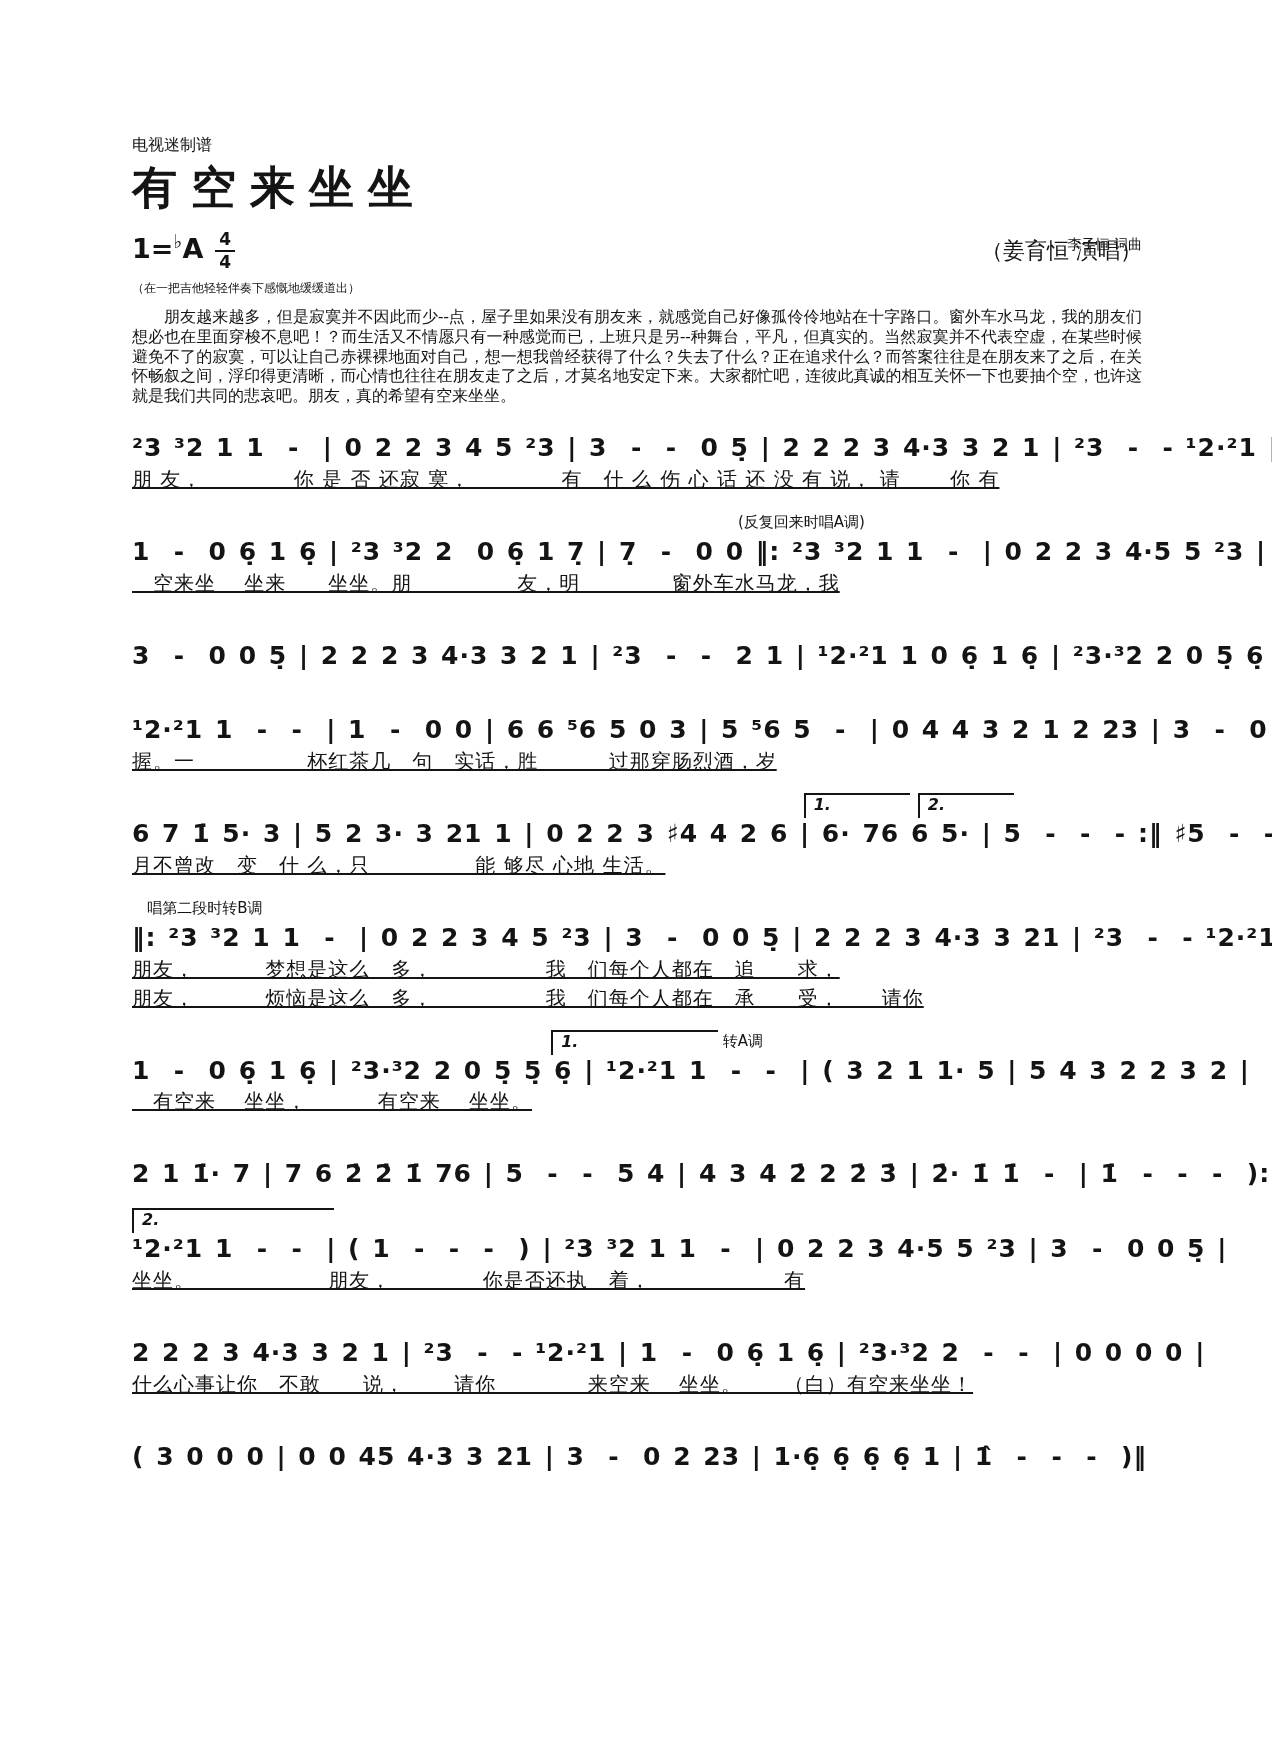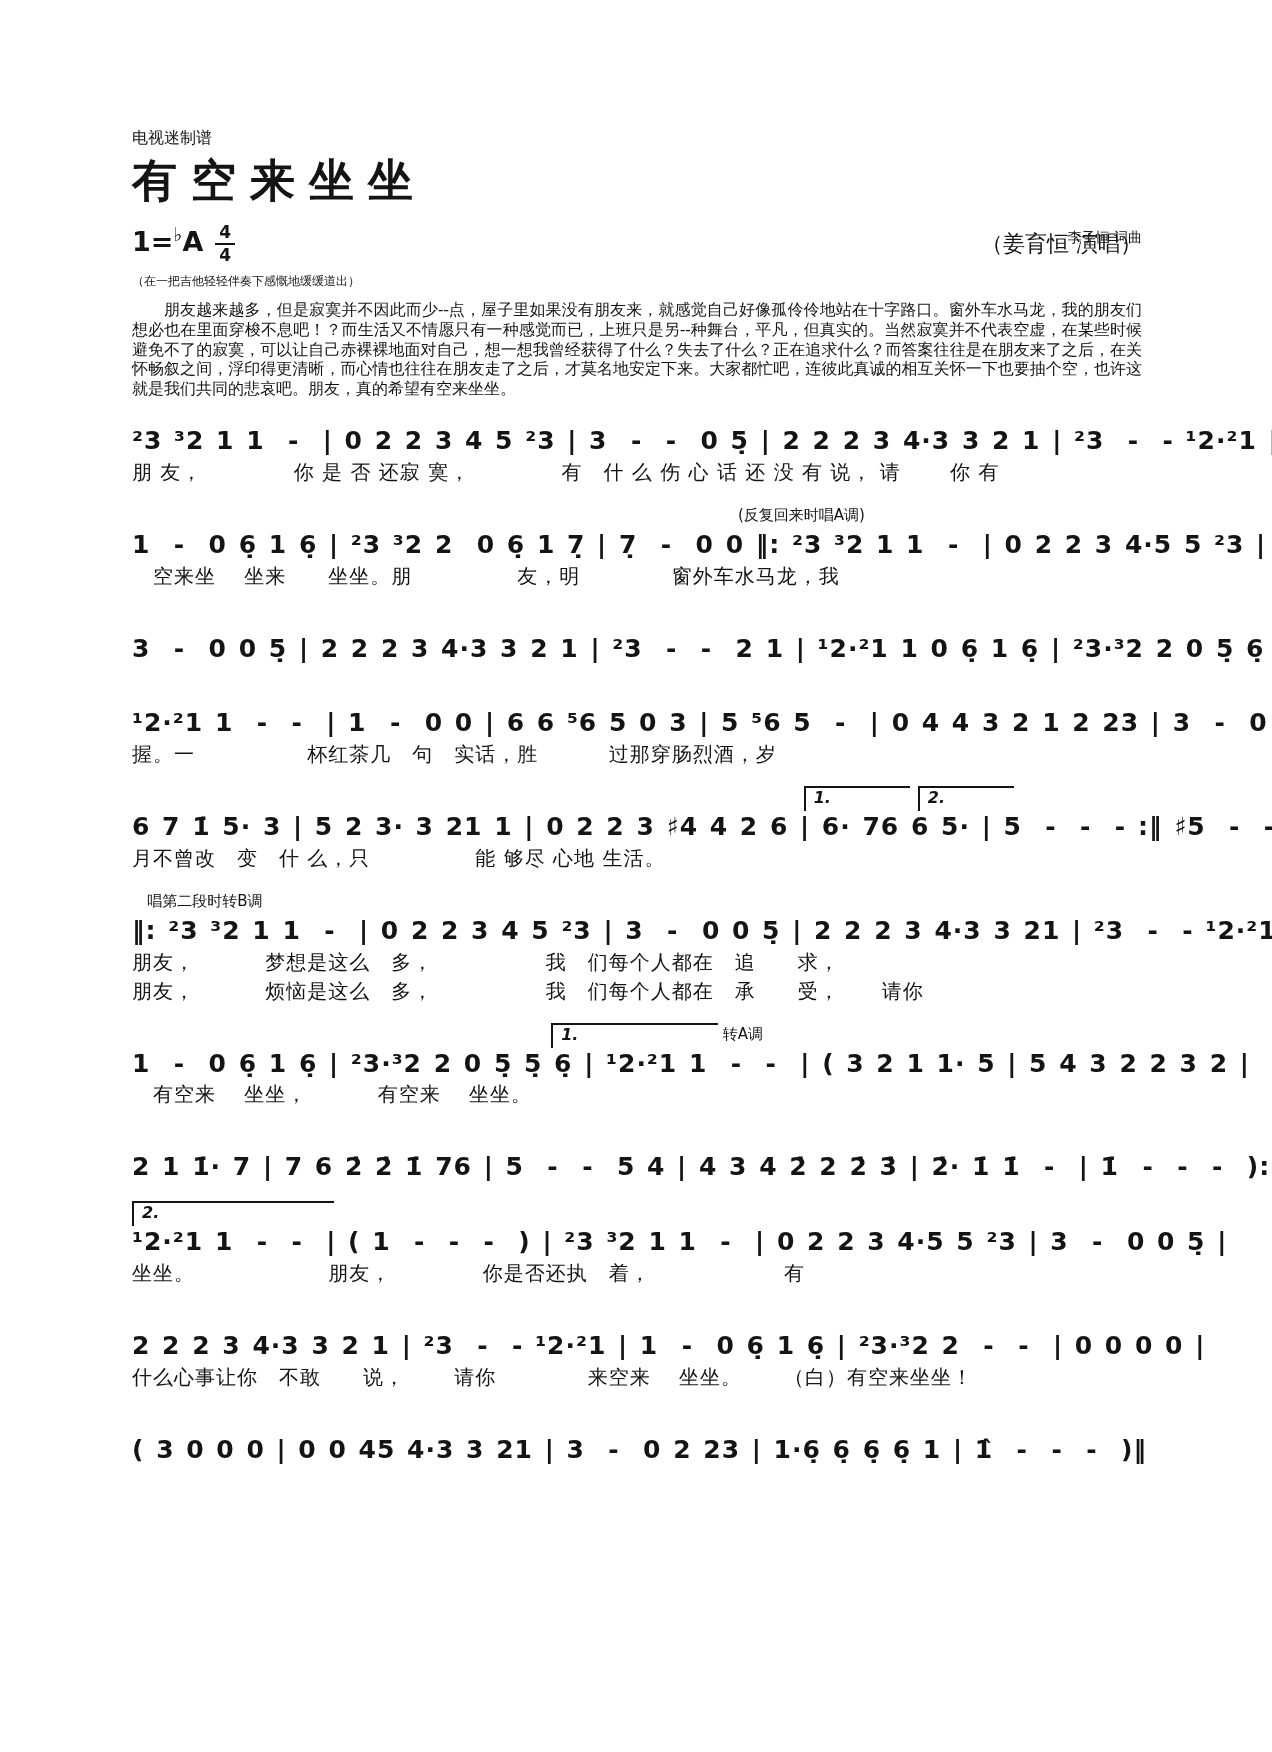--- a/index.html
+++ b/index.html
@@ -1,20 +1,20 @@
 <!DOCTYPE html>
 <html><head>
 <meta charset="utf-8">
 <style>
   html,body{margin:0;padding:0;}
   body{
     width:1272px;height:1752px;background:#ffffff;color:#141414;
     font-family:"DejaVu Sans",sans-serif;overflow:hidden;box-sizing:border-box;
   }
-  .page{padding:128px 130px 0 132px;}
+  .page{padding:128px 130px 0 132px;margin-top:7px;}
   .credit{font-size:16px;font-family:"DejaVu Serif",serif;}
   .title{
     margin:2px 0 0 0;text-align:left;font-size:45px;font-weight:700;
     letter-spacing:14px;font-family:"DejaVu Serif",serif;
   }
   .meta{position:relative;height:46px;margin-top:10px;}
   .keysig{position:absolute;left:0;top:2px;font-weight:700;font-size:27px;}
   .keysig .flat{font-size:19px;vertical-align:super;}
   .time{display:inline-flex;flex-direction:column;align-items:center;font-size:17px;
         font-weight:700;line-height:1;vertical-align:middle;margin-left:12px;}
@@ -25,21 +25,21 @@
   .intro{
     margin:10px 0 0 0;font-size:16px;line-height:1.24;text-align:justify;
     text-indent:2em;font-family:Liberation Serif, serif;
   }
   .system{position:relative;margin-top:46px;}
   .system:first-child{margin-top:28px;}
   .notes{
     font-weight:700;font-size:25px;letter-spacing:1px;word-spacing:2px;
     white-space:pre;line-height:1.15;
   }
-  .lyrics{font-size:20px;white-space:pre;letter-spacing:1px;margin-top:4px;line-height:1.25;}
+  .lyrics{font-size:20px;white-space:pre;letter-spacing:1px;margin-top:4px;line-height:1.25;text-decoration:underline;}
   .volta{
     position:absolute;top:-27px;height:25px;box-sizing:border-box;
     border-top:2px solid #141414;border-left:2px solid #141414;
     font-style:italic;font-size:16px;font-weight:600;padding-left:8px;
   }
   .annot{position:absolute;top:-25px;font-size:15px;font-weight:400;}
 </style>
 </head>
 <body>
 

